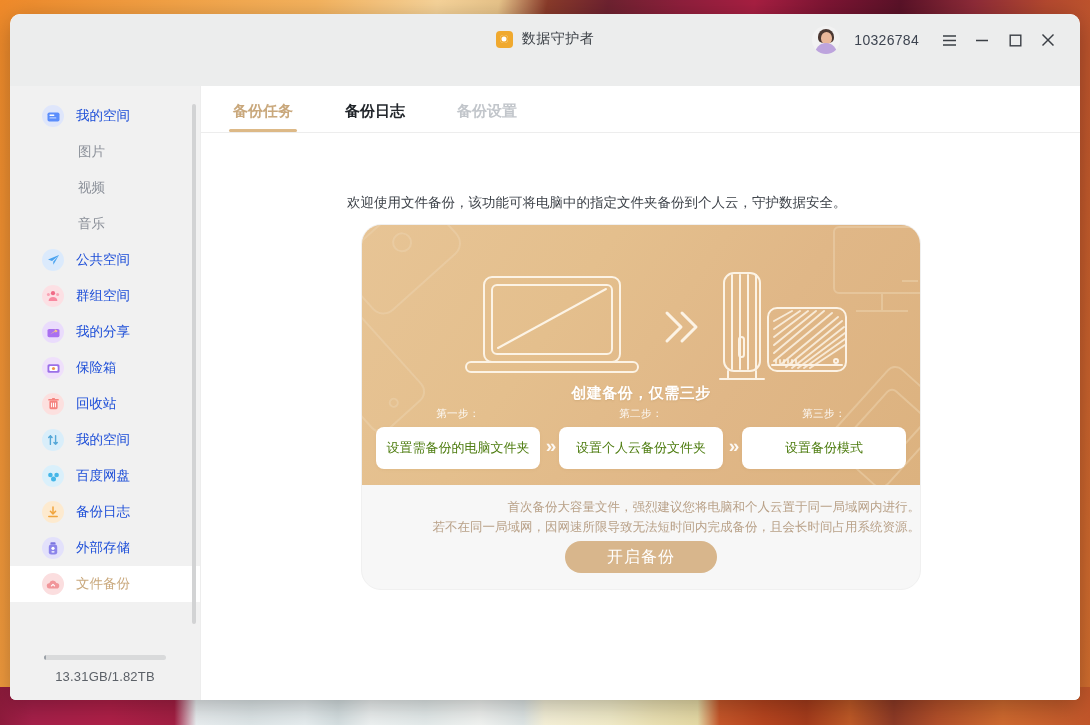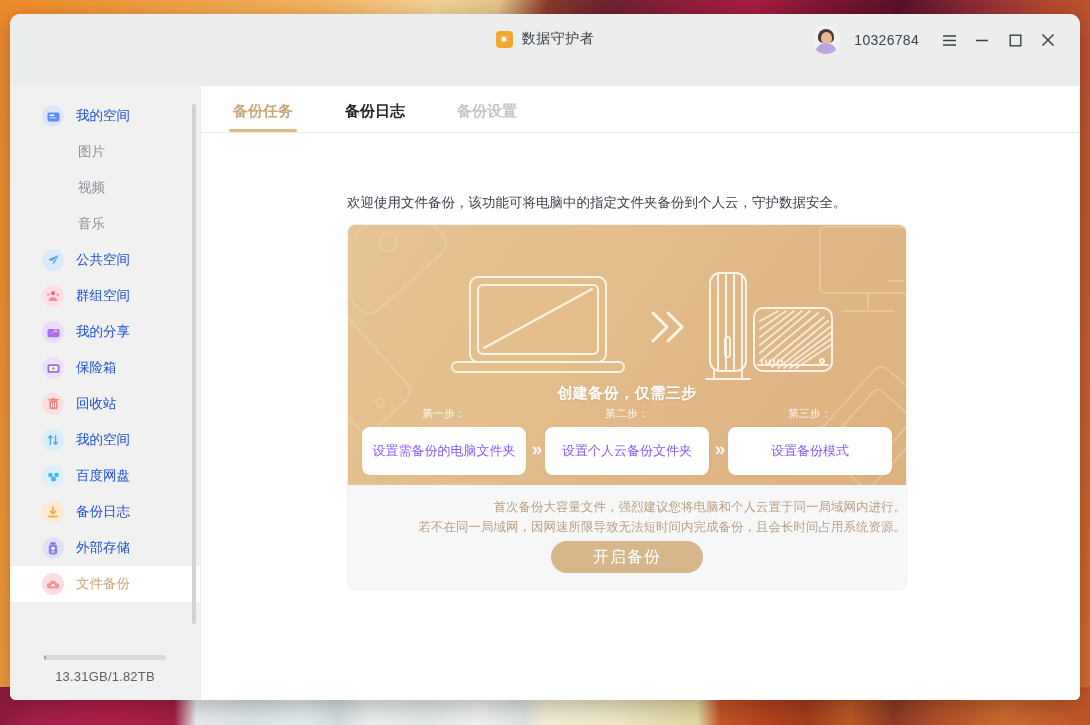--- a/index.html
+++ b/index.html
@@ -167,23 +167,23 @@
   .tab.muted { color: #c2c6cb; font-weight: 700; }
 
   .panel { flex: 1 1 auto; overflow: hidden; position: relative; }
 
   .welcome {
     font-size: 13.5px; color: #3c4148;
     margin: 61px 0 0 146px;
   }
 
   .card {
-    position: absolute; left: 146px; top: 91px;
+    position: absolute; left: 160px; top: 91px;
     width: 560px; height: 366px;
-    border-radius: 8px; overflow: hidden;
+    border-radius: 20px; overflow: hidden;
     background: #f7f7f7;
     border: 1px solid #f0f0f0;
   }
 
   .hero {
     position: relative; height: 260px; overflow: hidden;
     background: linear-gradient(125deg, #e7c495 0%, #e4bf8d 35%, #e0b787 65%, #dcb27f 100%);
   }
   .hero svg { position: absolute; left: 0; top: 0; }
 
@@ -198,23 +198,23 @@
     position: absolute; left: 0; right: 0; top: 182px;
     display: flex; align-items: flex-start; justify-content: center; gap: 0;
     padding: 0 14px;
   }
   .step-col { display: flex; flex-direction: column; align-items: center; width: 166px; }
   .step-label {
     font-size: 10.5px; color: #ffffff; opacity: .92; margin-bottom: 6px;
     letter-spacing: .4px;
   }
   .step-box {
-    width: 164px; height: 48px; background: #ffffff; border-radius: 8px;
+    width: 164px; height: 42px; background: #ffffff; border-radius: 8px;
     display: flex; align-items: center; justify-content: center;
-    font-size: 13px; color: #8b5cf6; white-space: nowrap;
+    font-size: 13px; color: #4d7c0f; white-space: nowrap;
     box-shadow: 0 1px 3px rgba(180,140,90,.12);
     cursor: default;
   }
   .step-arrow {
     color: #ffffff; font-size: 19px; font-weight: 700; opacity: .9;
     align-self: center; margin-top: 16px; width: 30px; text-align: center;
     letter-spacing: -3px;
   }
 
   .notice {

